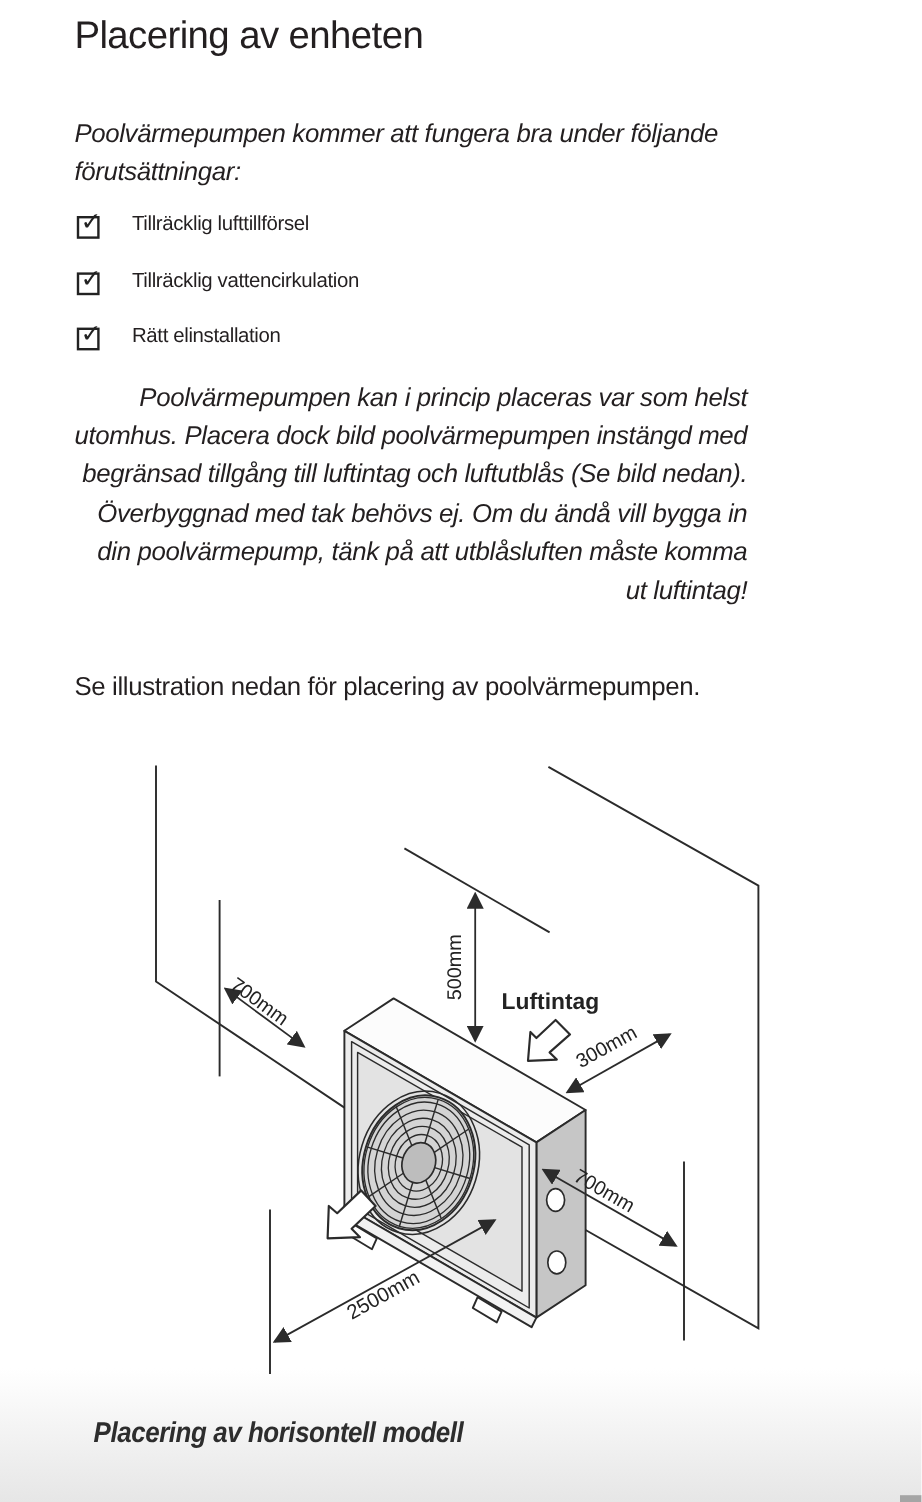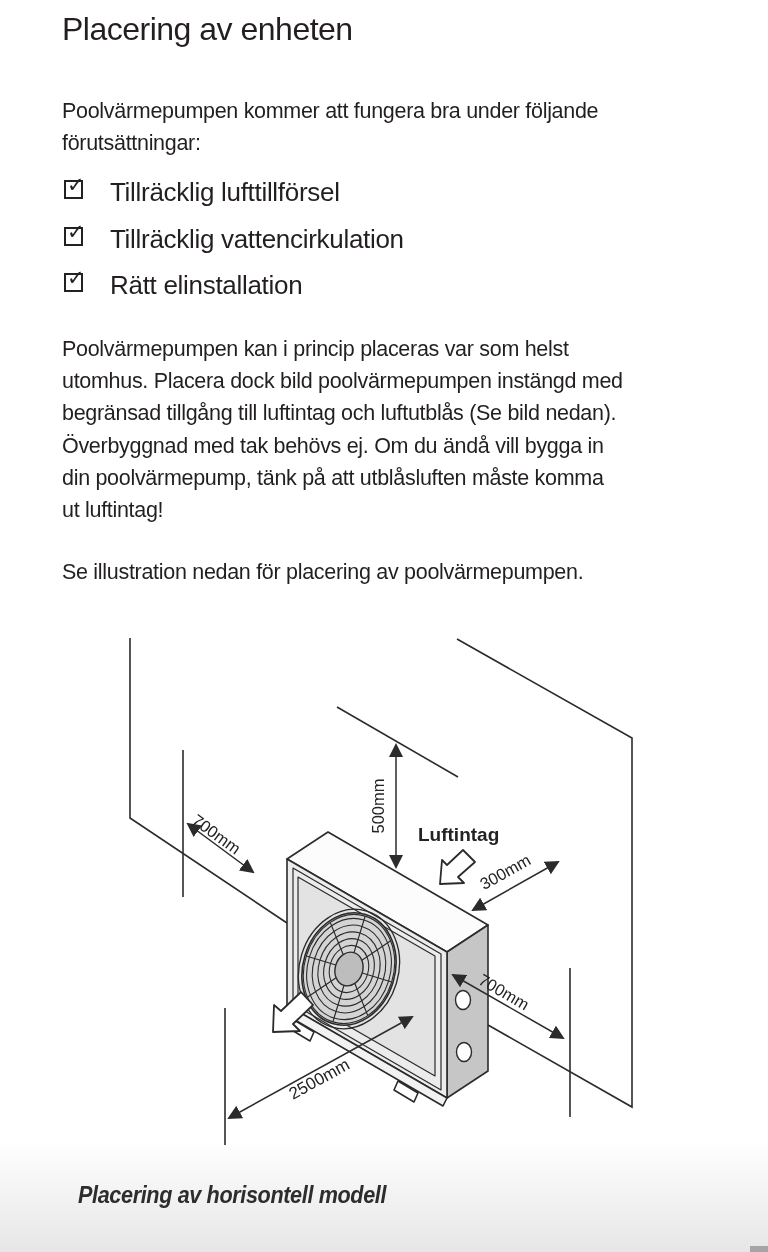--- a/index.html
+++ b/index.html
@@ -8,35 +8,35 @@
     background:#ffffff;
     font-family:"Liberation Sans","DejaVu Sans",sans-serif;
     color:#231f20;
   }
   .abs{position:absolute;}
   .page-title{
     left:62px;top:13px;font-size:32px;line-height:1.05;font-weight:400;
     letter-spacing:-0.5px;white-space:nowrap;
   }
   .para{left:62px;font-size:21.5px;line-height:32.2px;letter-spacing:-0.3px;}
-  .para .ln{white-space:nowrap;}
+  .para .ln{white-space:nowrap;font-style:italic;}
   .intro{top:95px;}
-  .body-par{top:333px;}
+  .body-par{top:315px;text-align:right;}
   .note-par{top:556px;white-space:nowrap;}
   .check-row{position:absolute;left:62px;height:24px;}
   .check-row .cb{
     position:absolute;left:2px;top:0px;width:15px;height:15px;
     border:2.6px solid #222;display:inline-block;
   }
   .check-row .cb .mark{
     position:absolute;left:1px;top:-9px;font-size:21px;font-weight:700;color:#222;
     font-family:"DejaVu Sans",sans-serif;
   }
   .check-row .lbl{
-    position:absolute;left:48px;top:-3px;font-size:26px;letter-spacing:-0.3px;white-space:nowrap;text-align:center;
+    position:absolute;left:48px;top:-3px;font-size:17px;letter-spacing:-0.3px;white-space:nowrap;text-align:center;
   }
   .caption{
     left:78px;top:1181px;font-size:24px;font-style:italic;font-weight:600;
     letter-spacing:-0.4px;color:#2d2d2d;transform:scaleX(0.9);transform-origin:left top;
     white-space:nowrap;z-index:3;
   }
   .footer-fade{
     left:0;top:1140px;width:768px;height:112px;z-index:1;
     background:linear-gradient(180deg, rgba(231,231,231,0) 0%, #e6e6e6 100%);
   }

